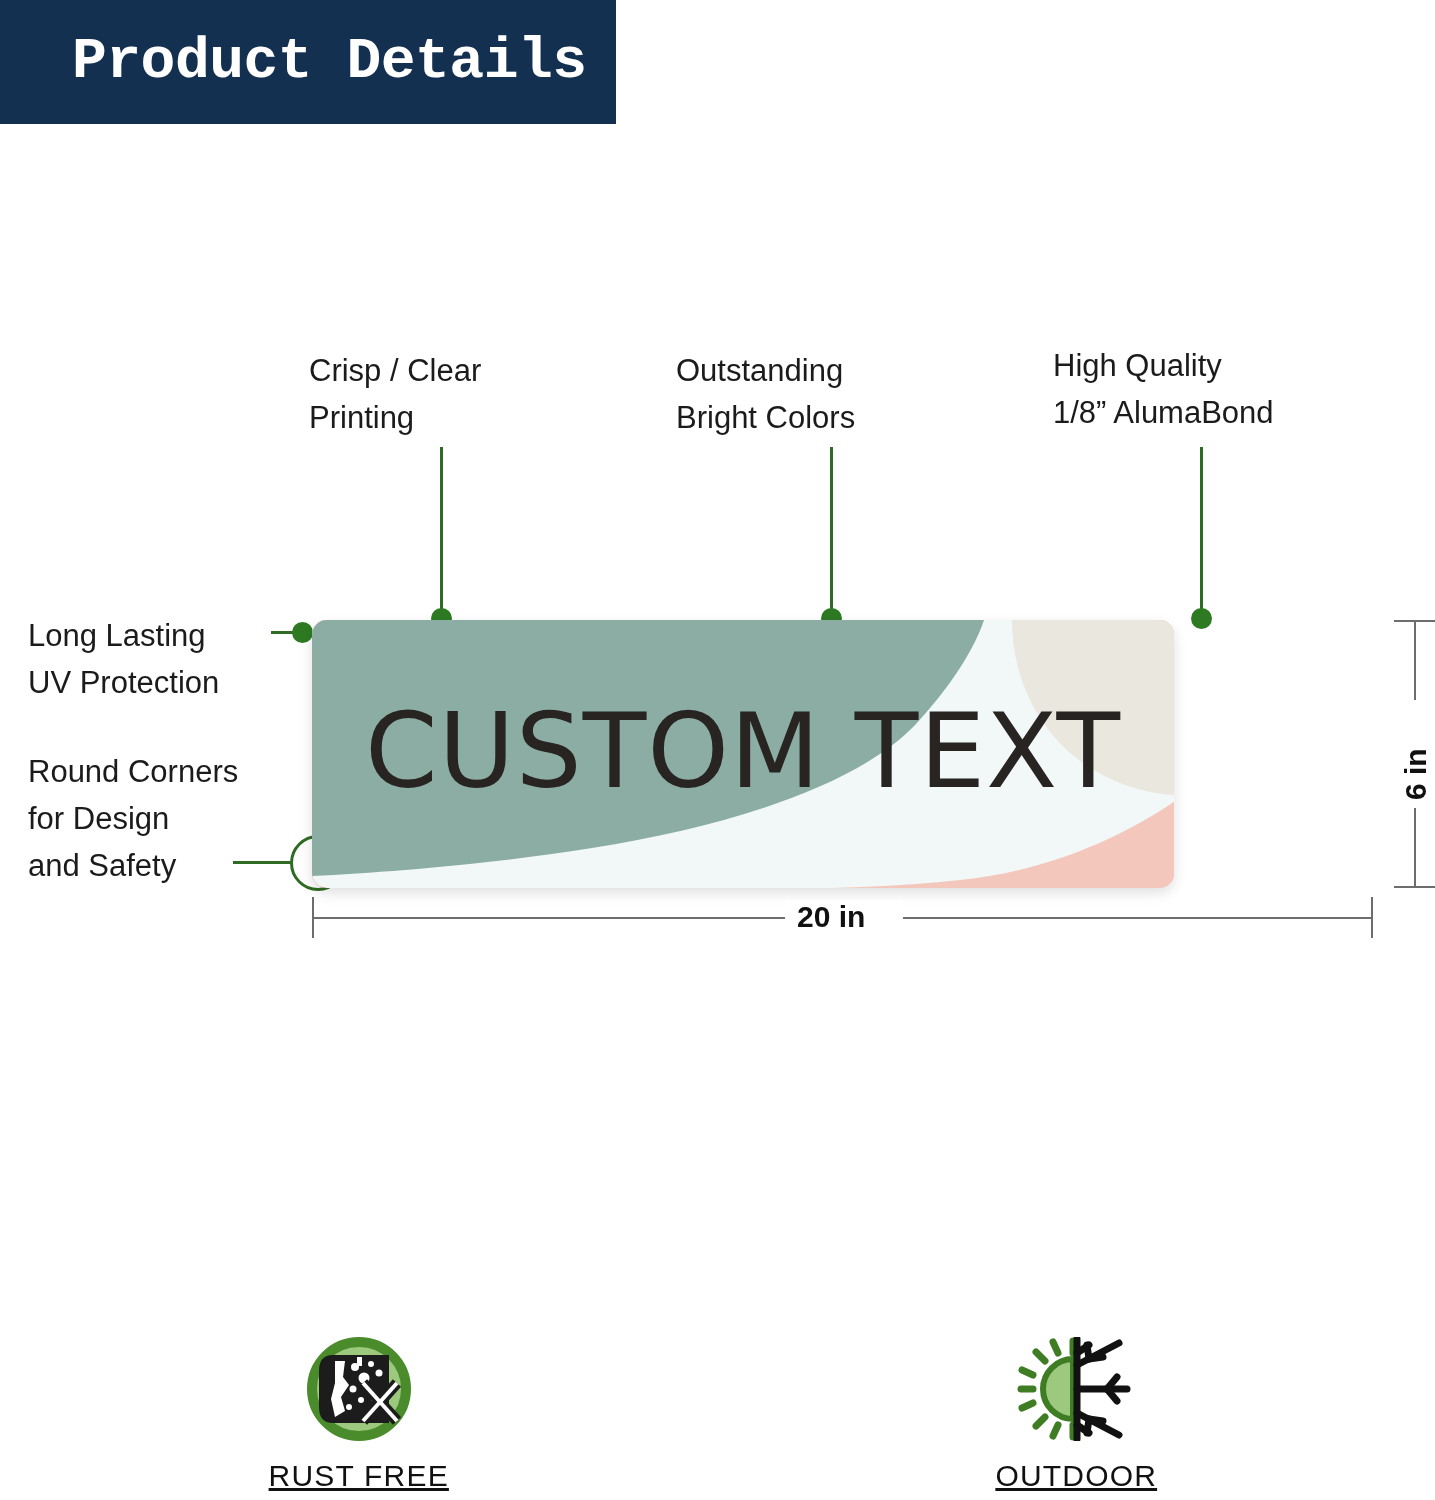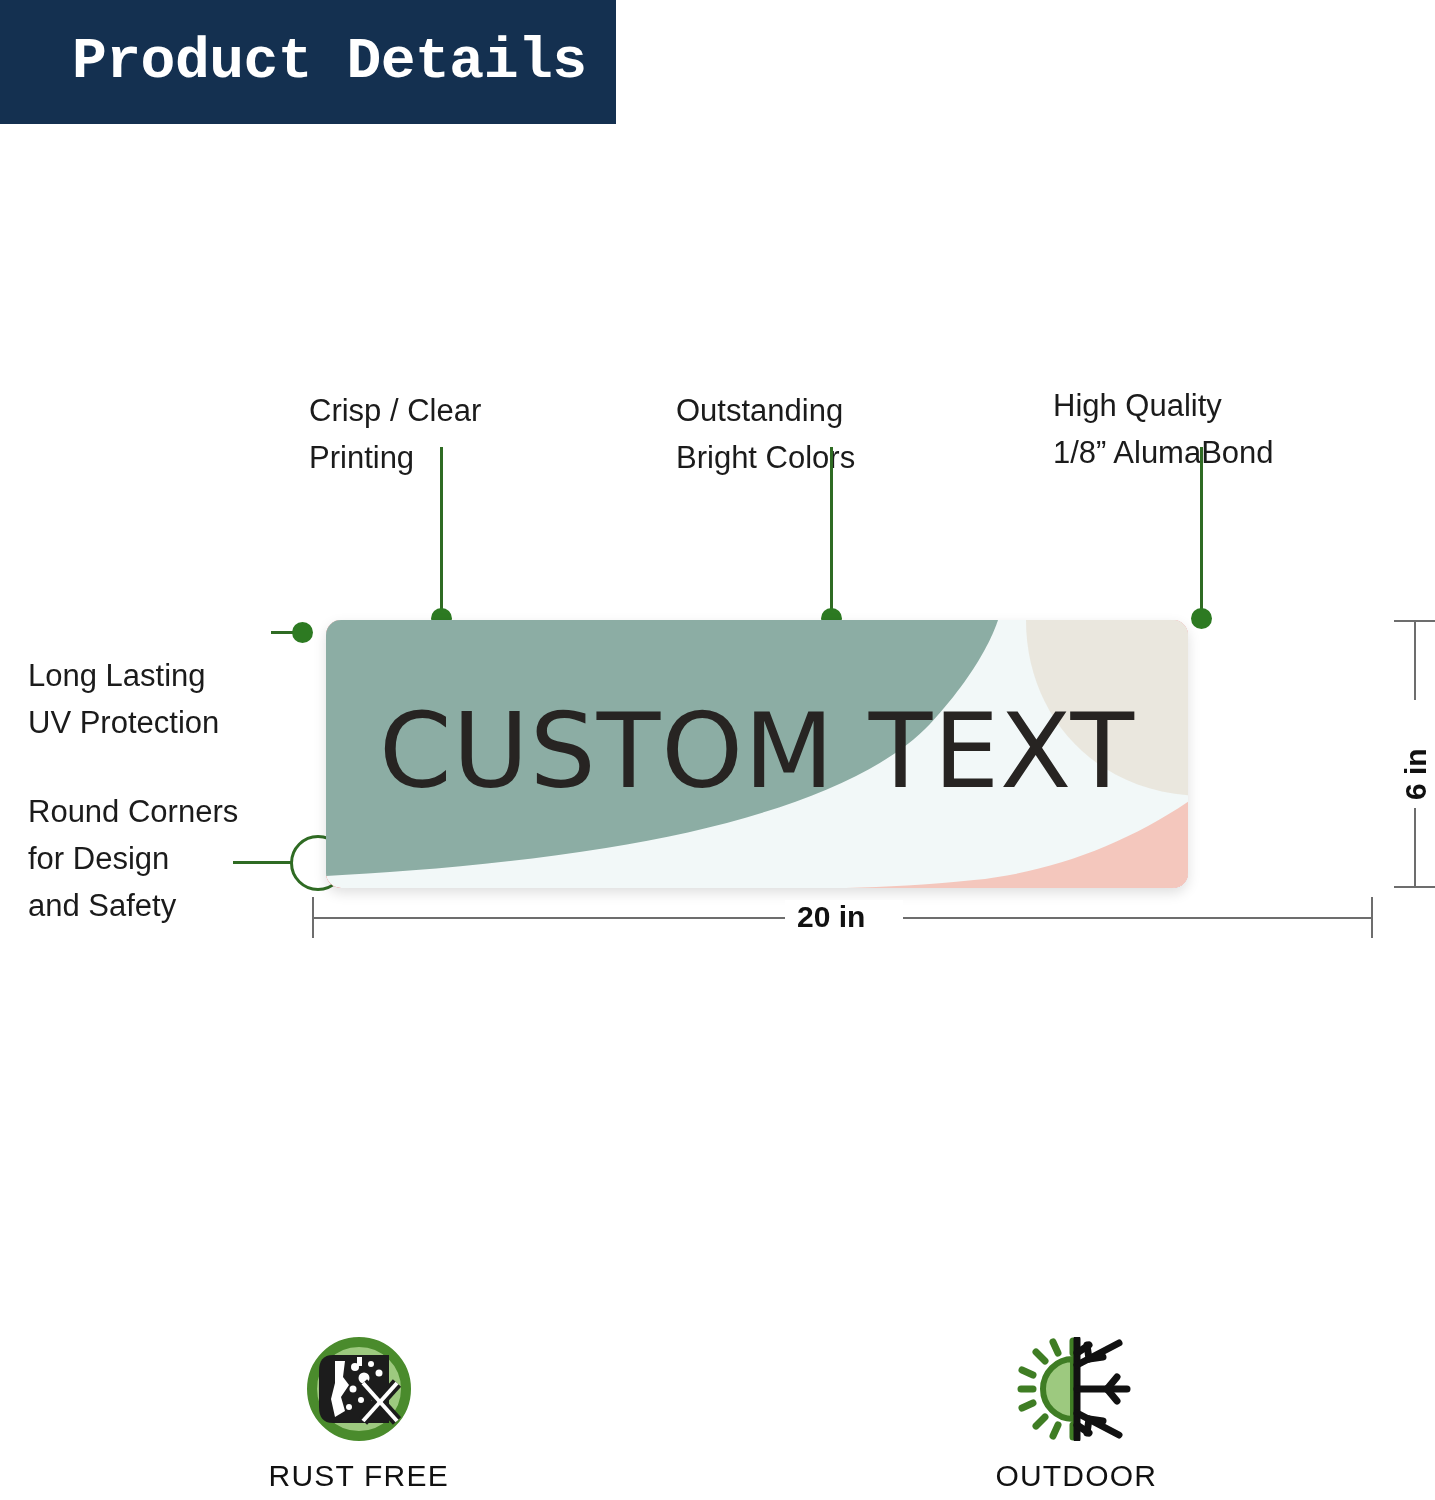--- a/index.html
+++ b/index.html
@@ -39,21 +39,20 @@
   }
 
   
   .callout-label {
     position: absolute;
     font-size: 31px;
     line-height: 47px;
     color: #1b1b1b;
     white-space: pre-line;
     font-weight: 400;
-    margin-top: 40px;
   }
   #callout-crisp      { left: 309px;  top: 347px; }
   #callout-bright     { left: 676px;  top: 347px; }
   #callout-quality    { left: 1053px; top: 342px; }
   #callout-uv         { left: 28px;   top: 612px; }
   #callout-corners    { left: 28px;   top: 748px; }
 
   
   .leader-line-v {
     position: absolute;
@@ -78,21 +77,21 @@
     height: 56px;
     border-radius: 50%;
     border: 3px solid #2f6b23;
     box-sizing: border-box;
     background: transparent;
   }
 
   
   #sign-panel {
     position: absolute;
-    left: 326px;
+    left: 312px;
     top: 620px;
     width: 862px;
     height: 268px;
     border-radius: 15px;
     overflow: hidden;
     background: #ef4444;
     box-shadow: 0 5px 13px rgba(0,0,0,0.13);
   }
   #sign-panel svg { display: block; }
   #sign-text {
@@ -149,20 +148,21 @@
     align-items: center;
     justify-content: center;
   }
   .feature-caption {
     margin-top: 17px;
     font-size: 30px;
     letter-spacing: 1.2px;
     color: #111111;
     font-weight: 400;
     white-space: nowrap;
+    text-decoration: underline;
   }
 </style>
 </head>
 <body>
 
 <div id="header-banner">
   <div id="header-title">Product Details</div>
 </div>
 
 <div class="callout-label" id="callout-crisp">Crisp / Clear

